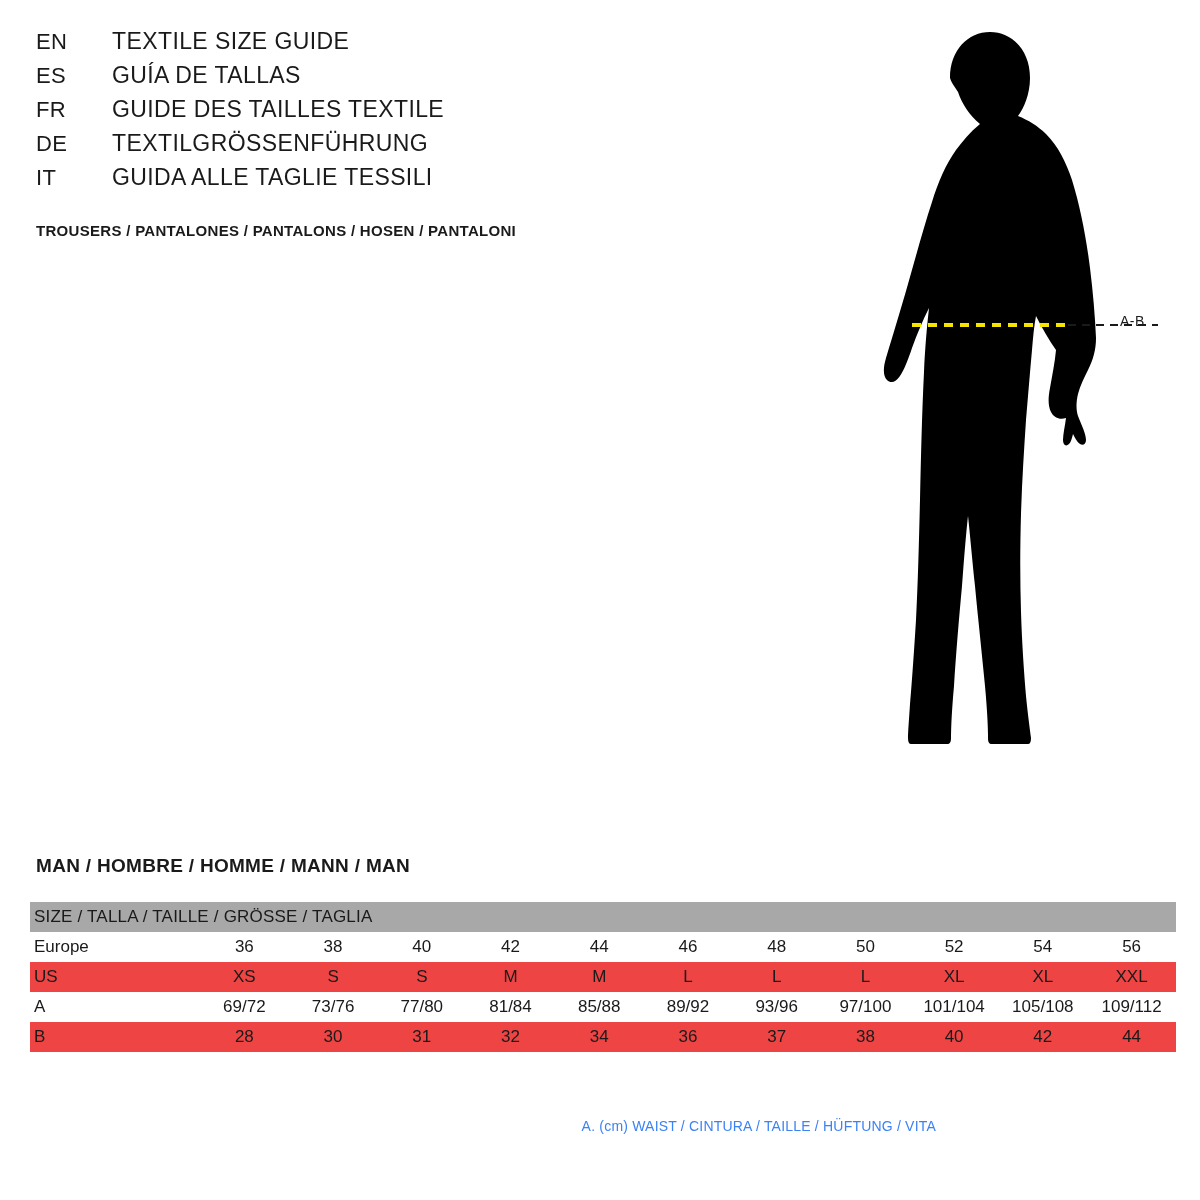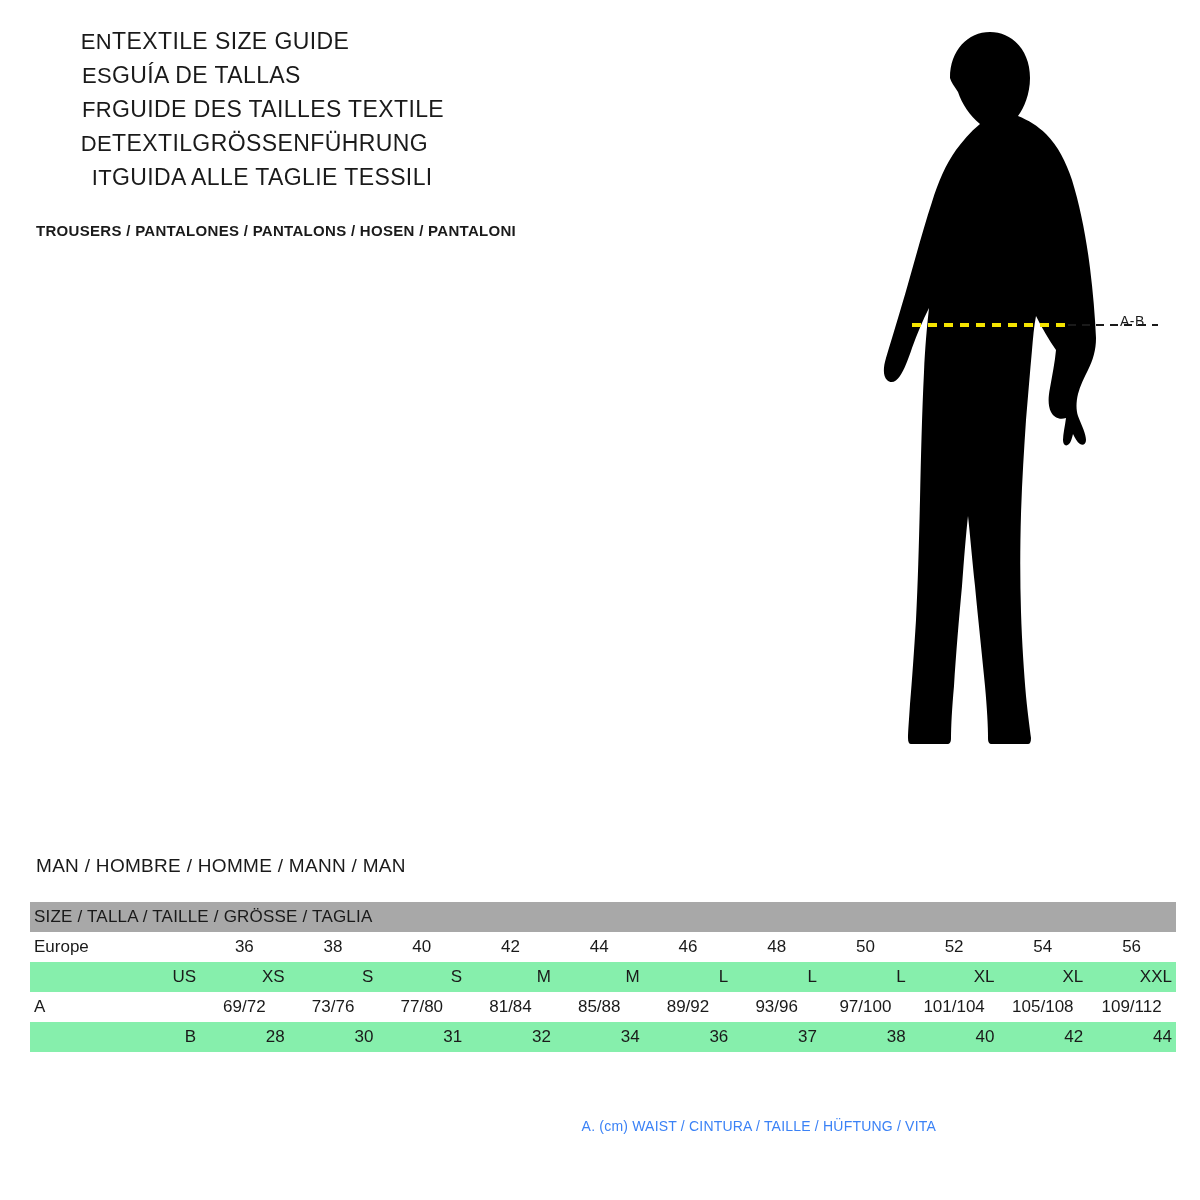--- a/index.html
+++ b/index.html
@@ -15,21 +15,20 @@
     position: relative;
     width: 1200px; height: 1200px;
     background: #ffffff;
   }
 
   
   .lang-block {
     position: absolute;
     left: 36px; top: 28px;
     width: 780px;
-    text-align: right;
   }
   .lang-row {
     display: flex;
     align-items: baseline;
     height: 34px;
   }
   .lang-code {
     width: 76px;
     font-size: 22px;
     letter-spacing: 0.3px;
@@ -68,21 +67,21 @@
     font-size: 14px;
     color: #1a1a1a;
     letter-spacing: 0.5px;
   }
 
   
   .section-title {
     position: absolute;
     left: 36px; top: 855px;
     font-size: 19px;
-    font-weight: normal;
+    font-weight: bold;
     letter-spacing: 0.3px;
     text-transform: uppercase;
     color: #1a1a1a;
   }
 
   .table-wrap {
     position: absolute;
     left: 30px; top: 902px;
     width: 1146px;
   }
@@ -100,21 +99,21 @@
   }
   .hdr-row td {
     background: #a8a8a8;
     font-size: 17px;
     font-weight: normal;
     padding-left: 14px;
     letter-spacing: 0.2px;
     height: 32px;
   }
   .row-light td { background: #ffffff; }
-  .row-shade td { background: #86efac; text-align: right; }
+  .row-shade td { background: #ef4444; }
   .lbl {
     padding-left: 14px;
     text-align: left;
     width: 170px;
   }
   .val { text-align: center; }
 
   .footnotes {
     position: absolute;
     left: 36px; top: 1112px;

